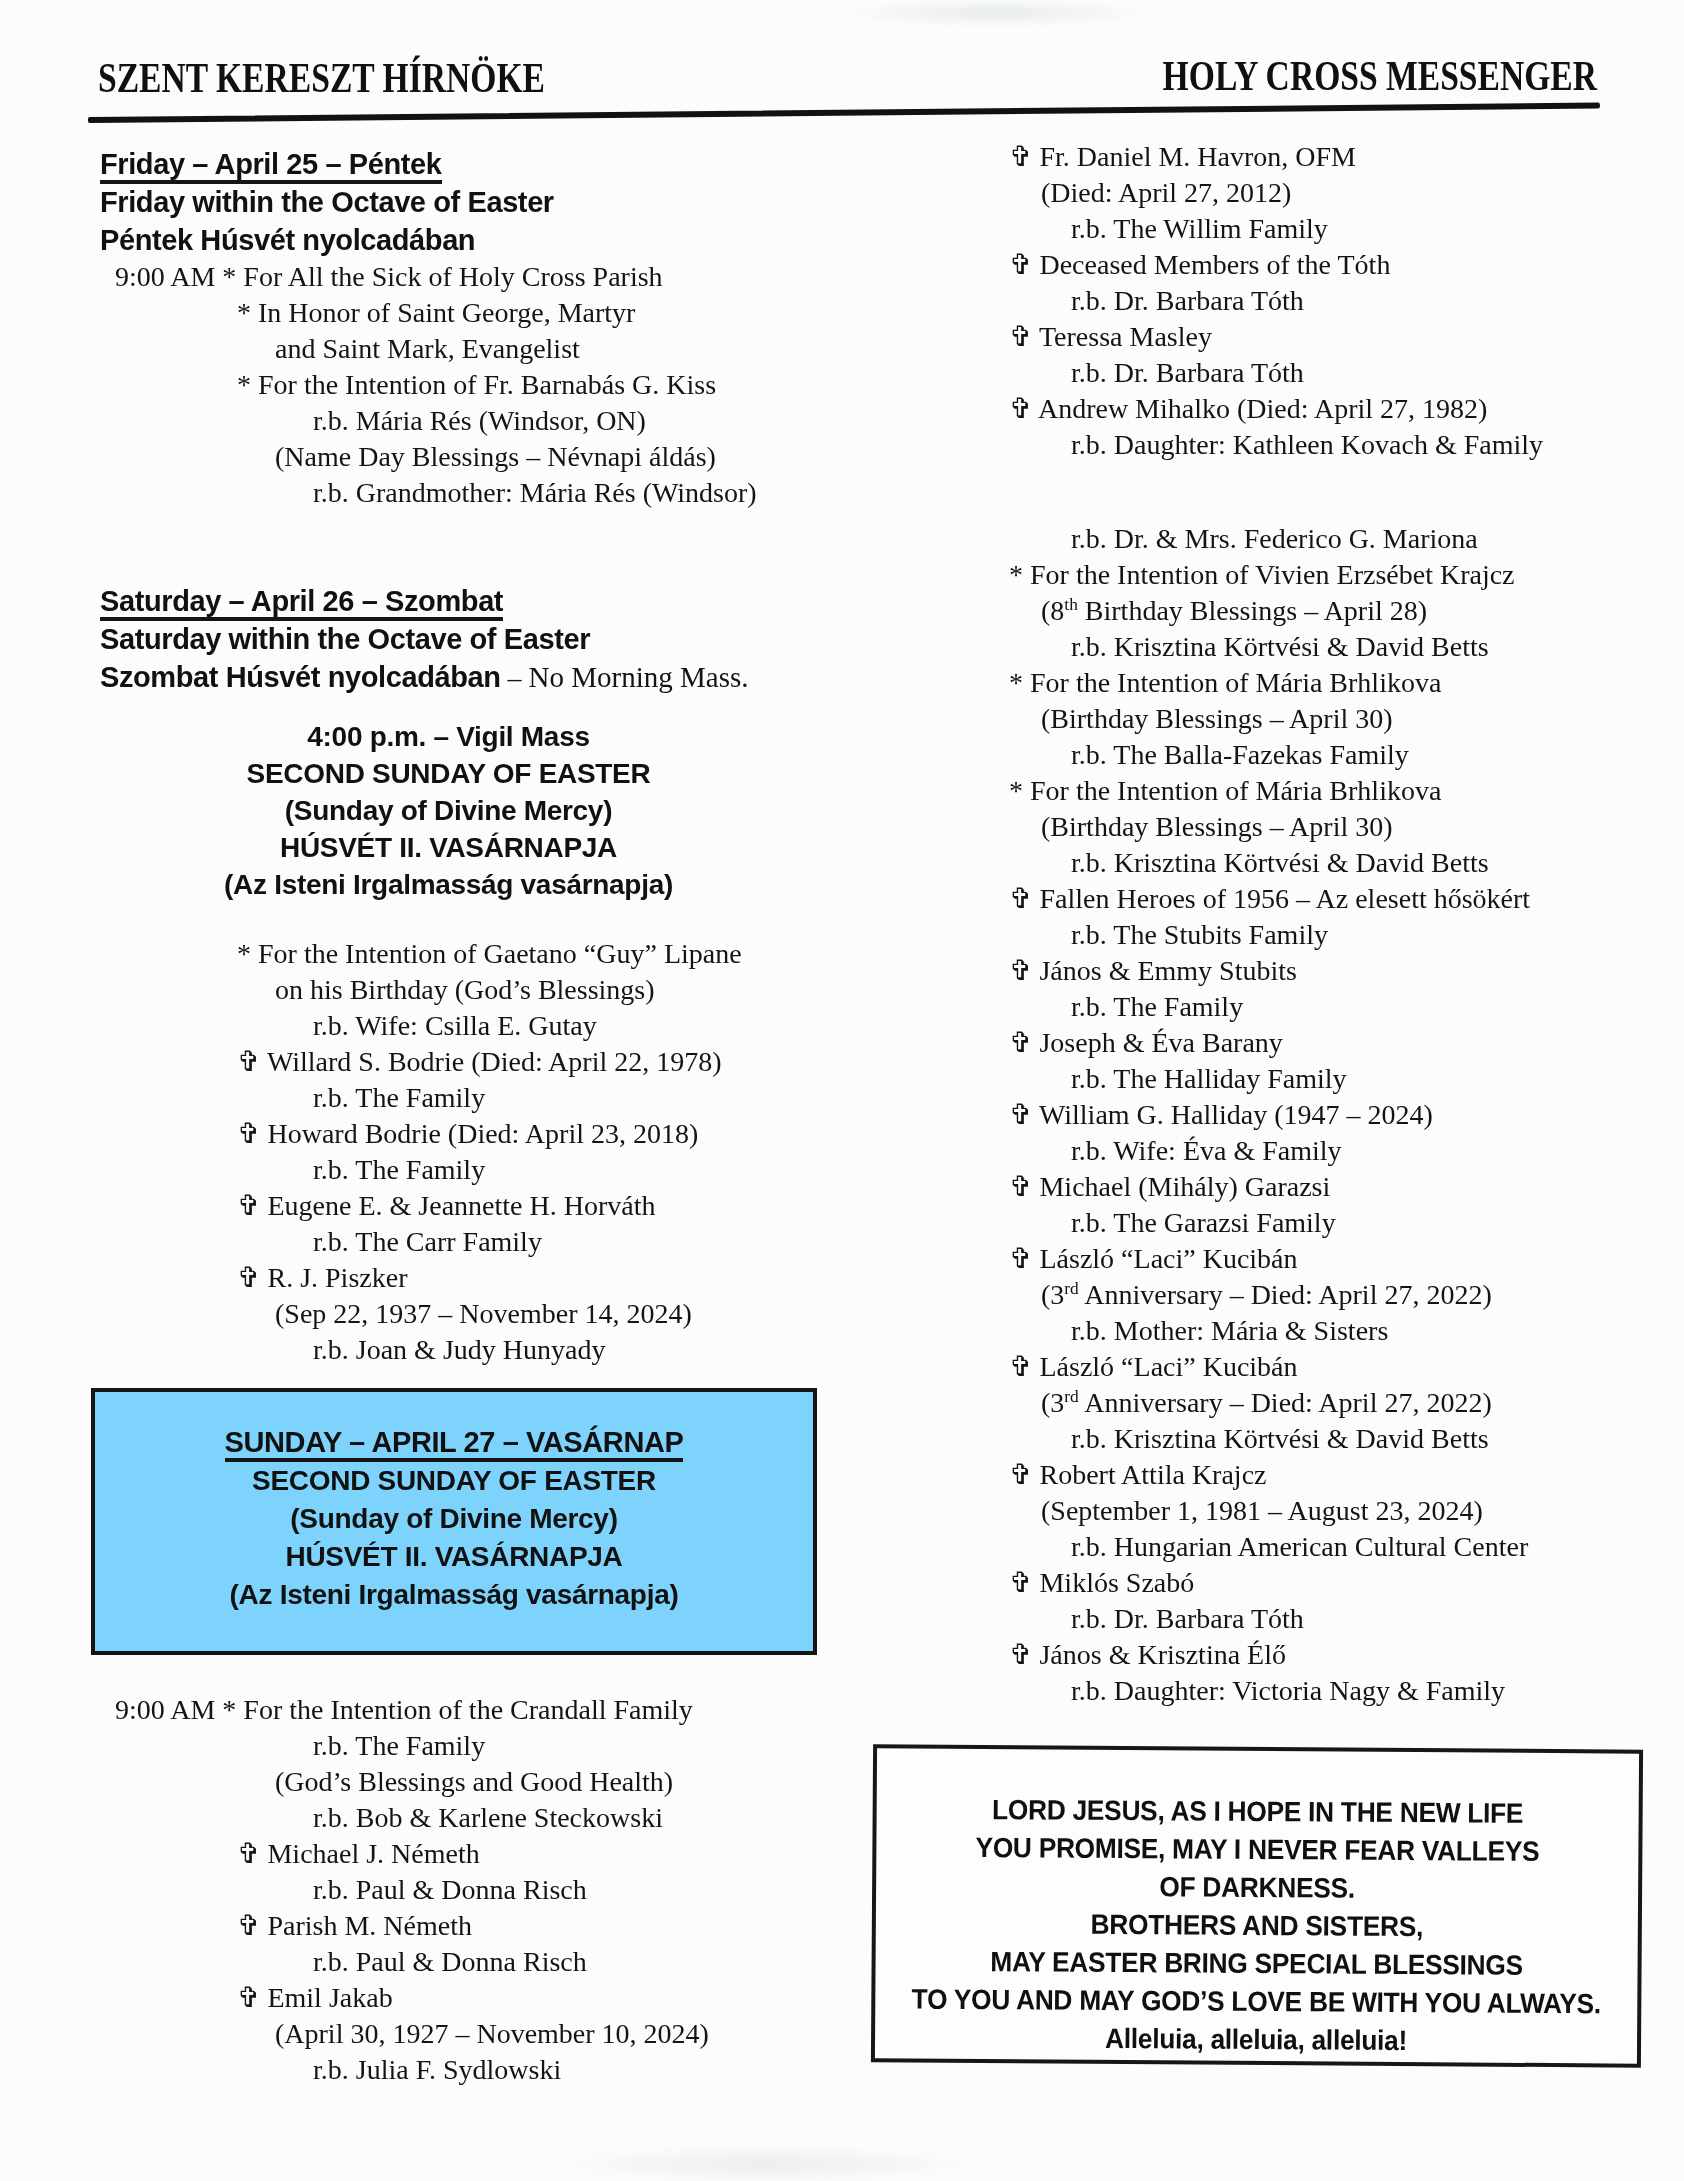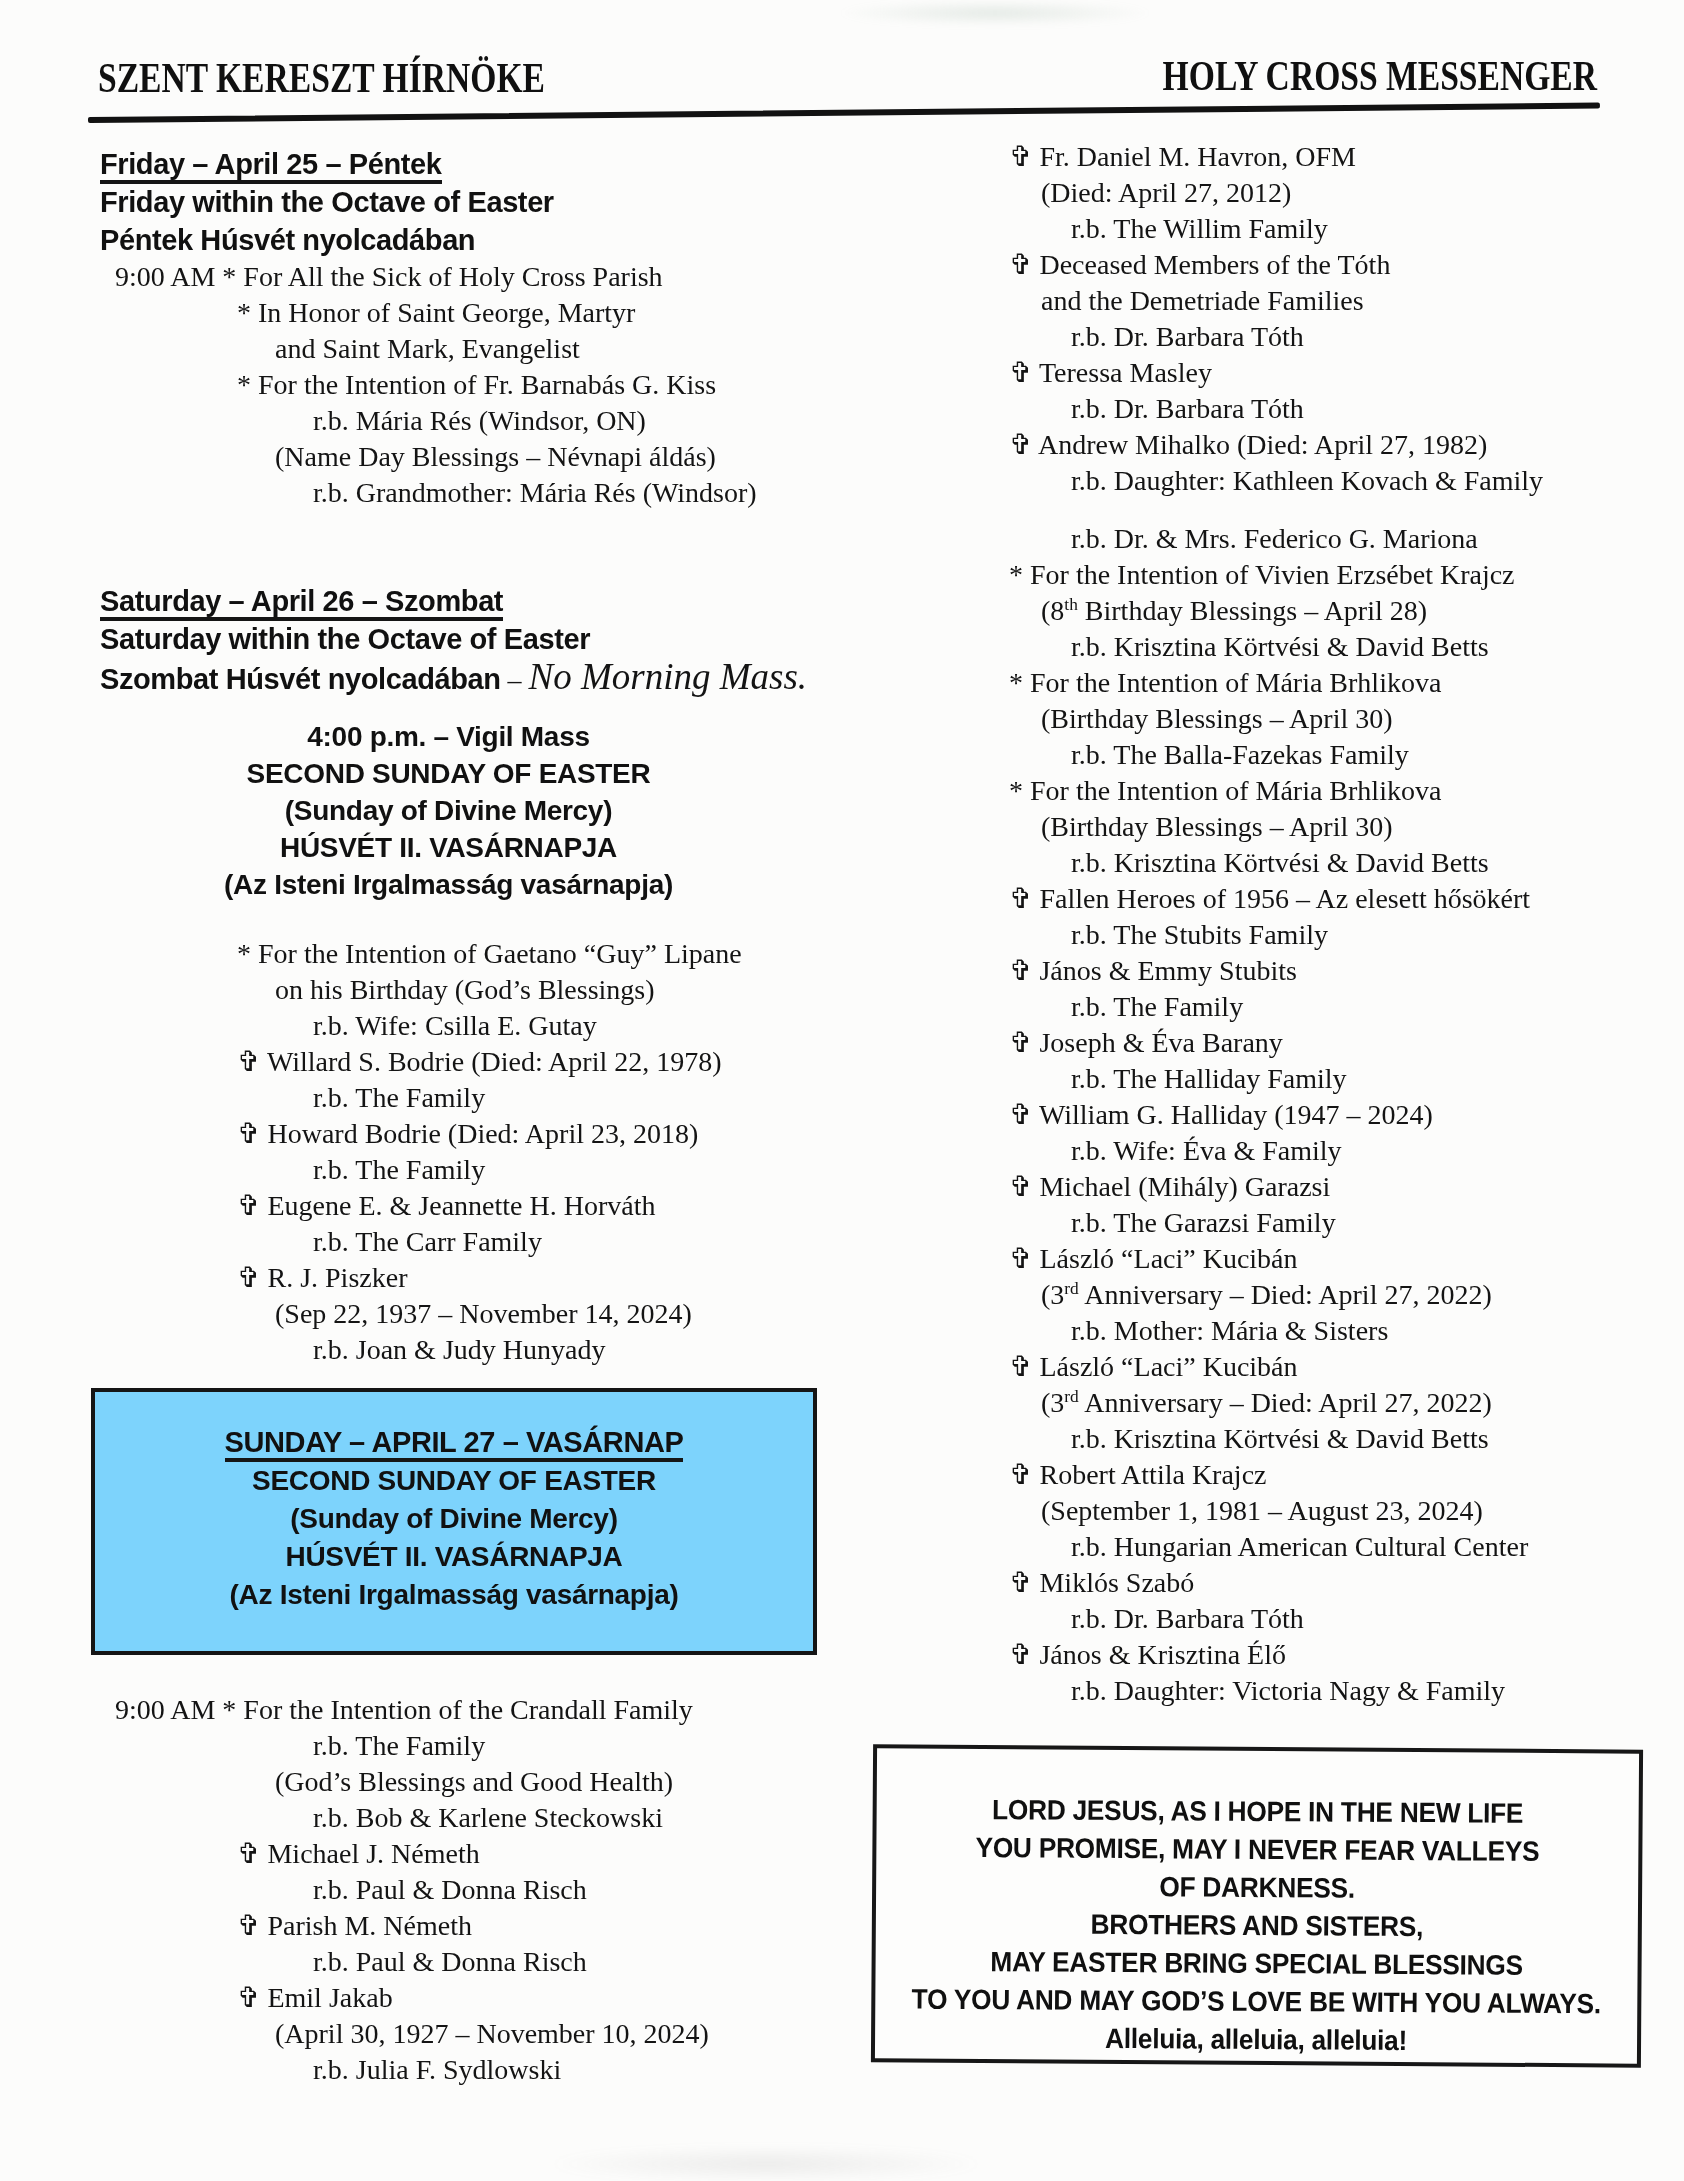--- a/index.html
+++ b/index.html
@@ -45,21 +45,21 @@
     font-weight:700;font-size:28px;line-height:37px;
     text-align:center;letter-spacing:-0.3px;color:#111;
   }
   
   .line.mix{font-size:28px;line-height:38px;}
   .line.mix .mixb{
     font-family:"Liberation Sans","DejaVu Sans",sans-serif;
     font-weight:700;font-size:29px;letter-spacing:-0.4px;color:#111;
   }
   .line.mix .mixm{font-family:"Liberation Serif","DejaVu Serif",serif;}
-  .line.mix .mixi{font-style:italic;font-size:37px;}
+  .line.mix .mixi{font-size:29px;}
   
   .leftcol .ind0{padding-left:15px;}
   .leftcol .ind1{padding-left:137px;}
   .leftcol .ind2{padding-left:175px;}
   .leftcol .ind3{padding-left:213px;}
   
   .rightcol .line{line-height:36px;}
   .rightcol .ind0{padding-left:0px;}
   .rightcol .ind1{padding-left:133px;}
   .rightcol .ind2{padding-left:165px;}
@@ -180,21 +180,20 @@
       <div class="line  ind1">✞ Emil Jakab</div>
       <div class="line  ind2">(April 30, 1927 – November 10, 2024)</div>
       <div class="line  ind3">r.b. Julia F. Sydlowski</div>
     </div>
 
   <div class="sec rightcol sec-r-group1">
       <div class="line  ind1">✞ Fr. Daniel M. Havron, OFM</div>
       <div class="line  ind2">(Died: April 27, 2012)</div>
       <div class="line  ind3">r.b. The Willim Family</div>
       <div class="line  ind1">✞ Deceased Members of the Tóth</div>
-      <div class="line  ind2">and the Demetriade Families</div>
       <div class="line  ind3">r.b. Dr. Barbara Tóth</div>
       <div class="line  ind1">✞ Teressa Masley</div>
       <div class="line  ind3">r.b. Dr. Barbara Tóth</div>
       <div class="line  ind1">✞ Andrew Mihalko (Died: April 27, 1982)</div>
       <div class="line  ind3">r.b. Daughter: Kathleen Kovach &amp; Family</div>
     </div>
   <div class="sec rightcol sec-r-group2">
       <div class="line  ind3">r.b. Dr. &amp; Mrs. Federico G. Mariona</div>
       <div class="line  ind1">* For the Intention of Vivien Erzsébet Krajcz</div>
       <div class="line  ind2">(8<sup>th</sup> Birthday Blessings – April 28)</div>

